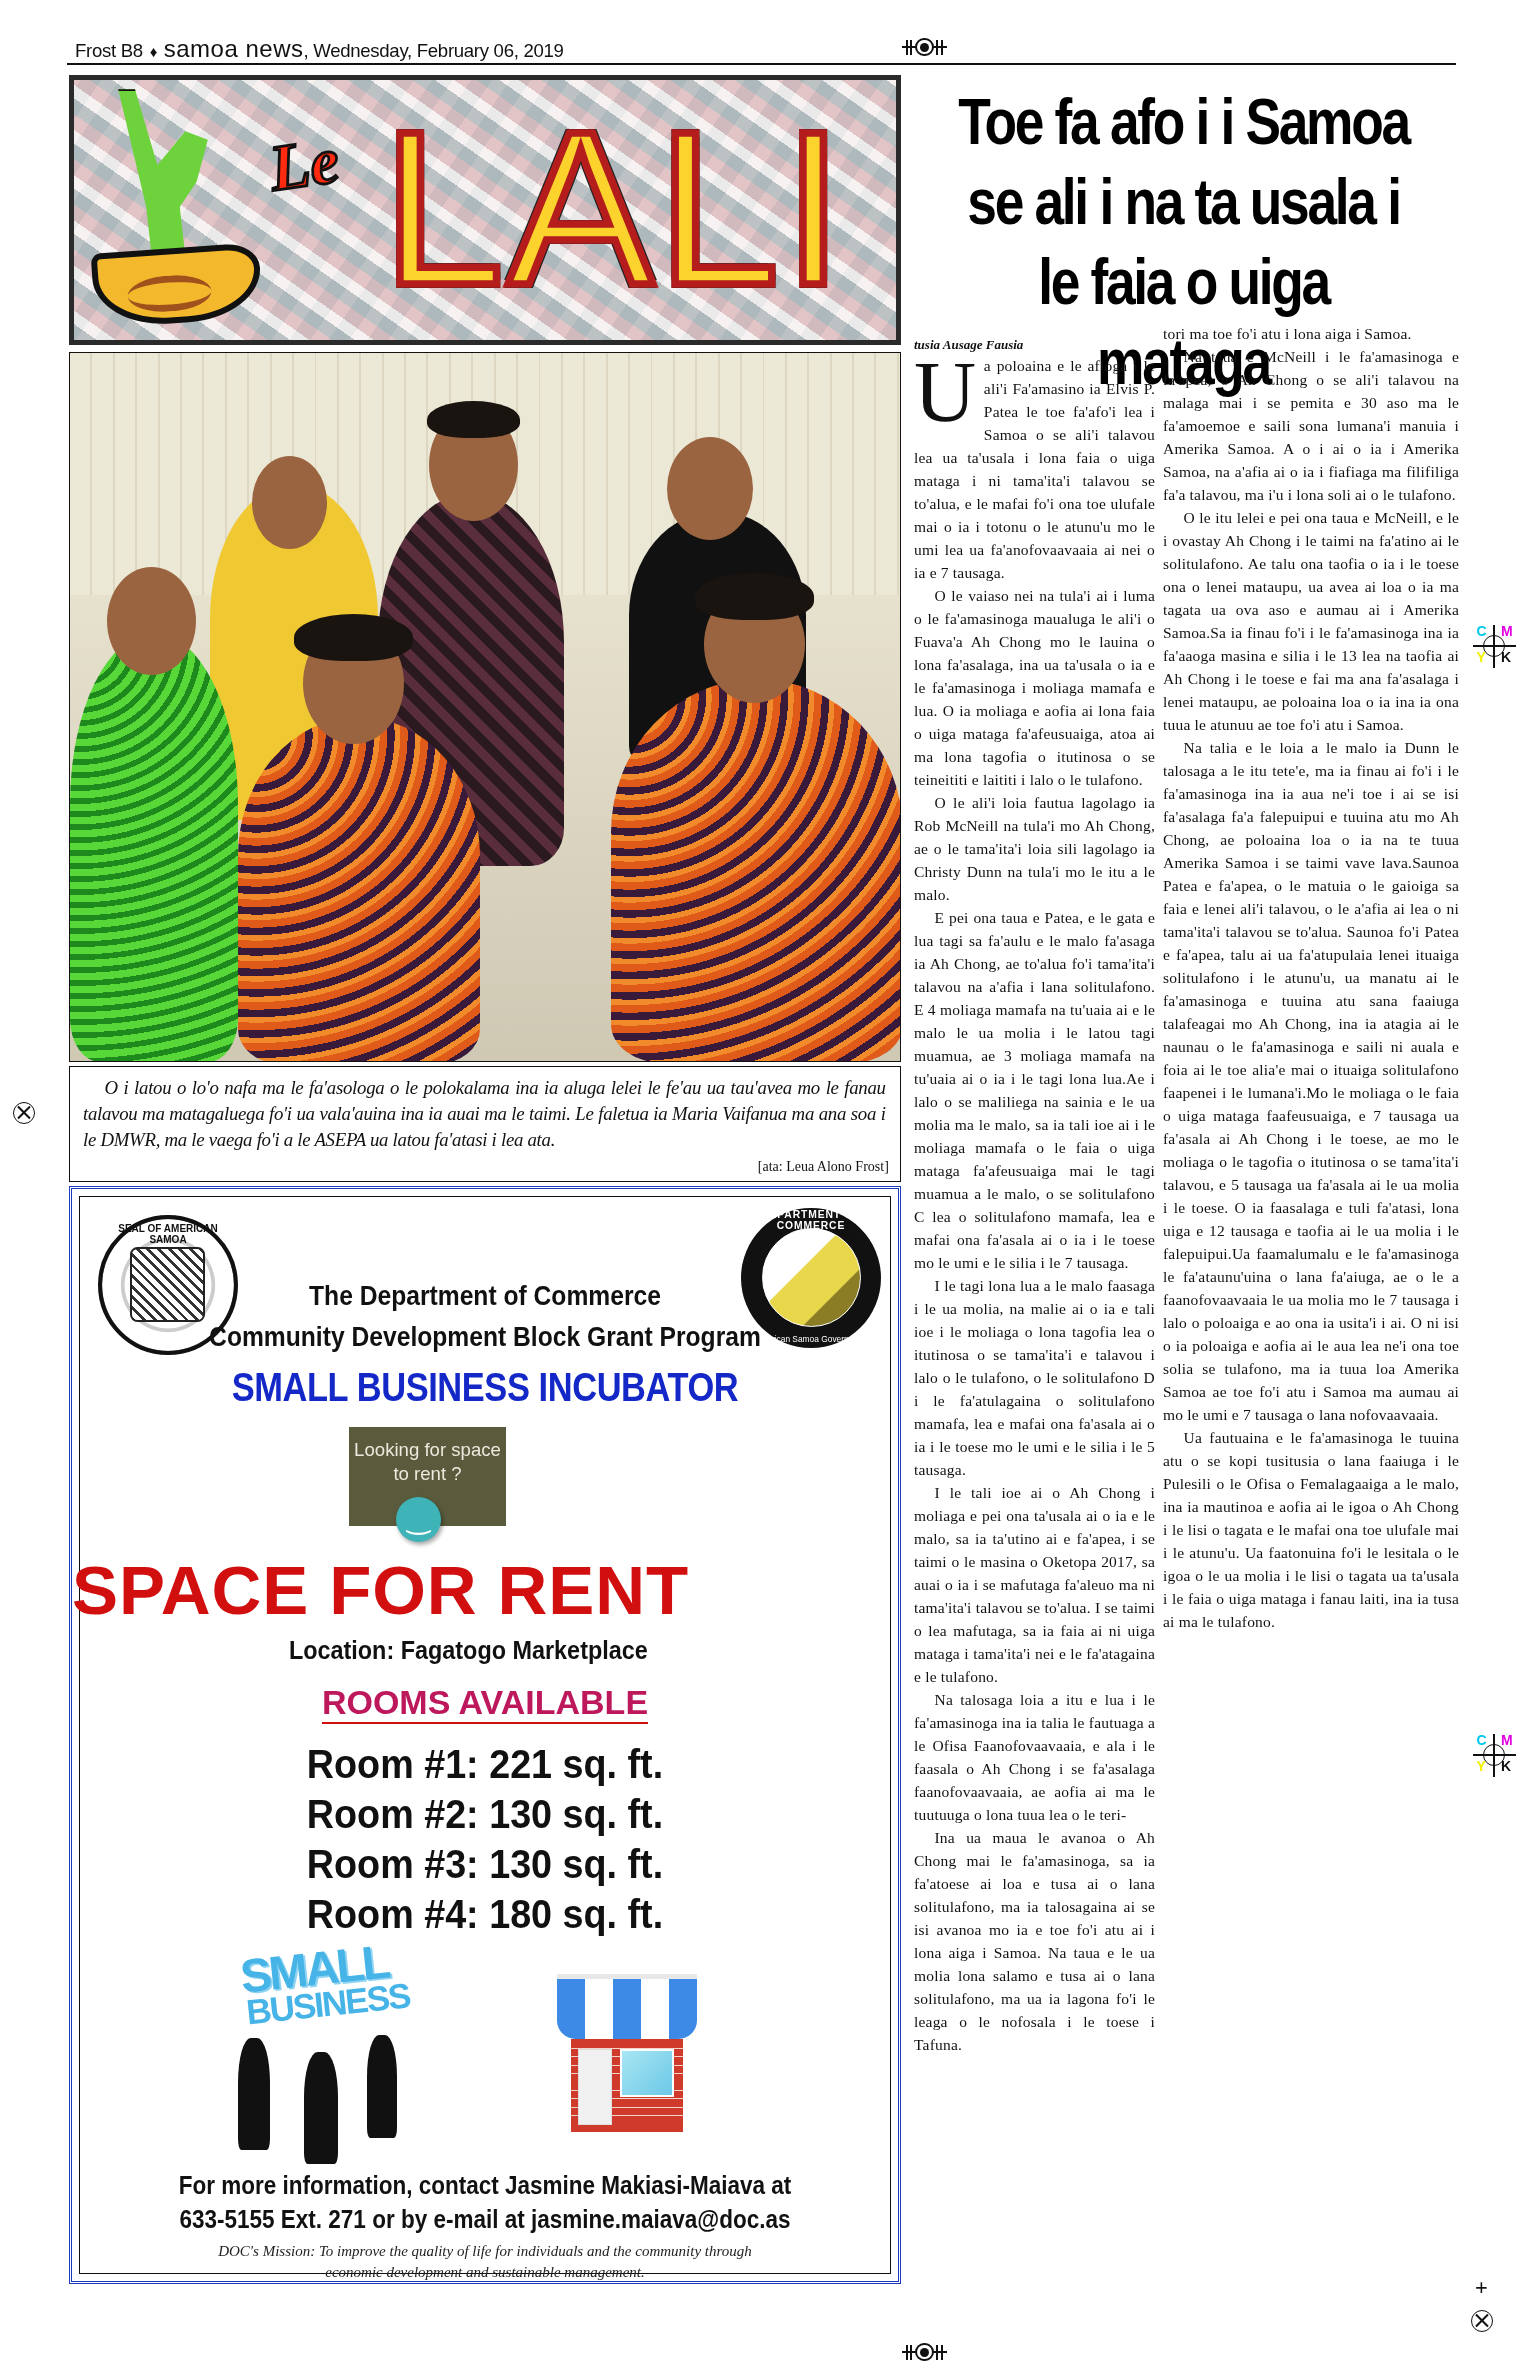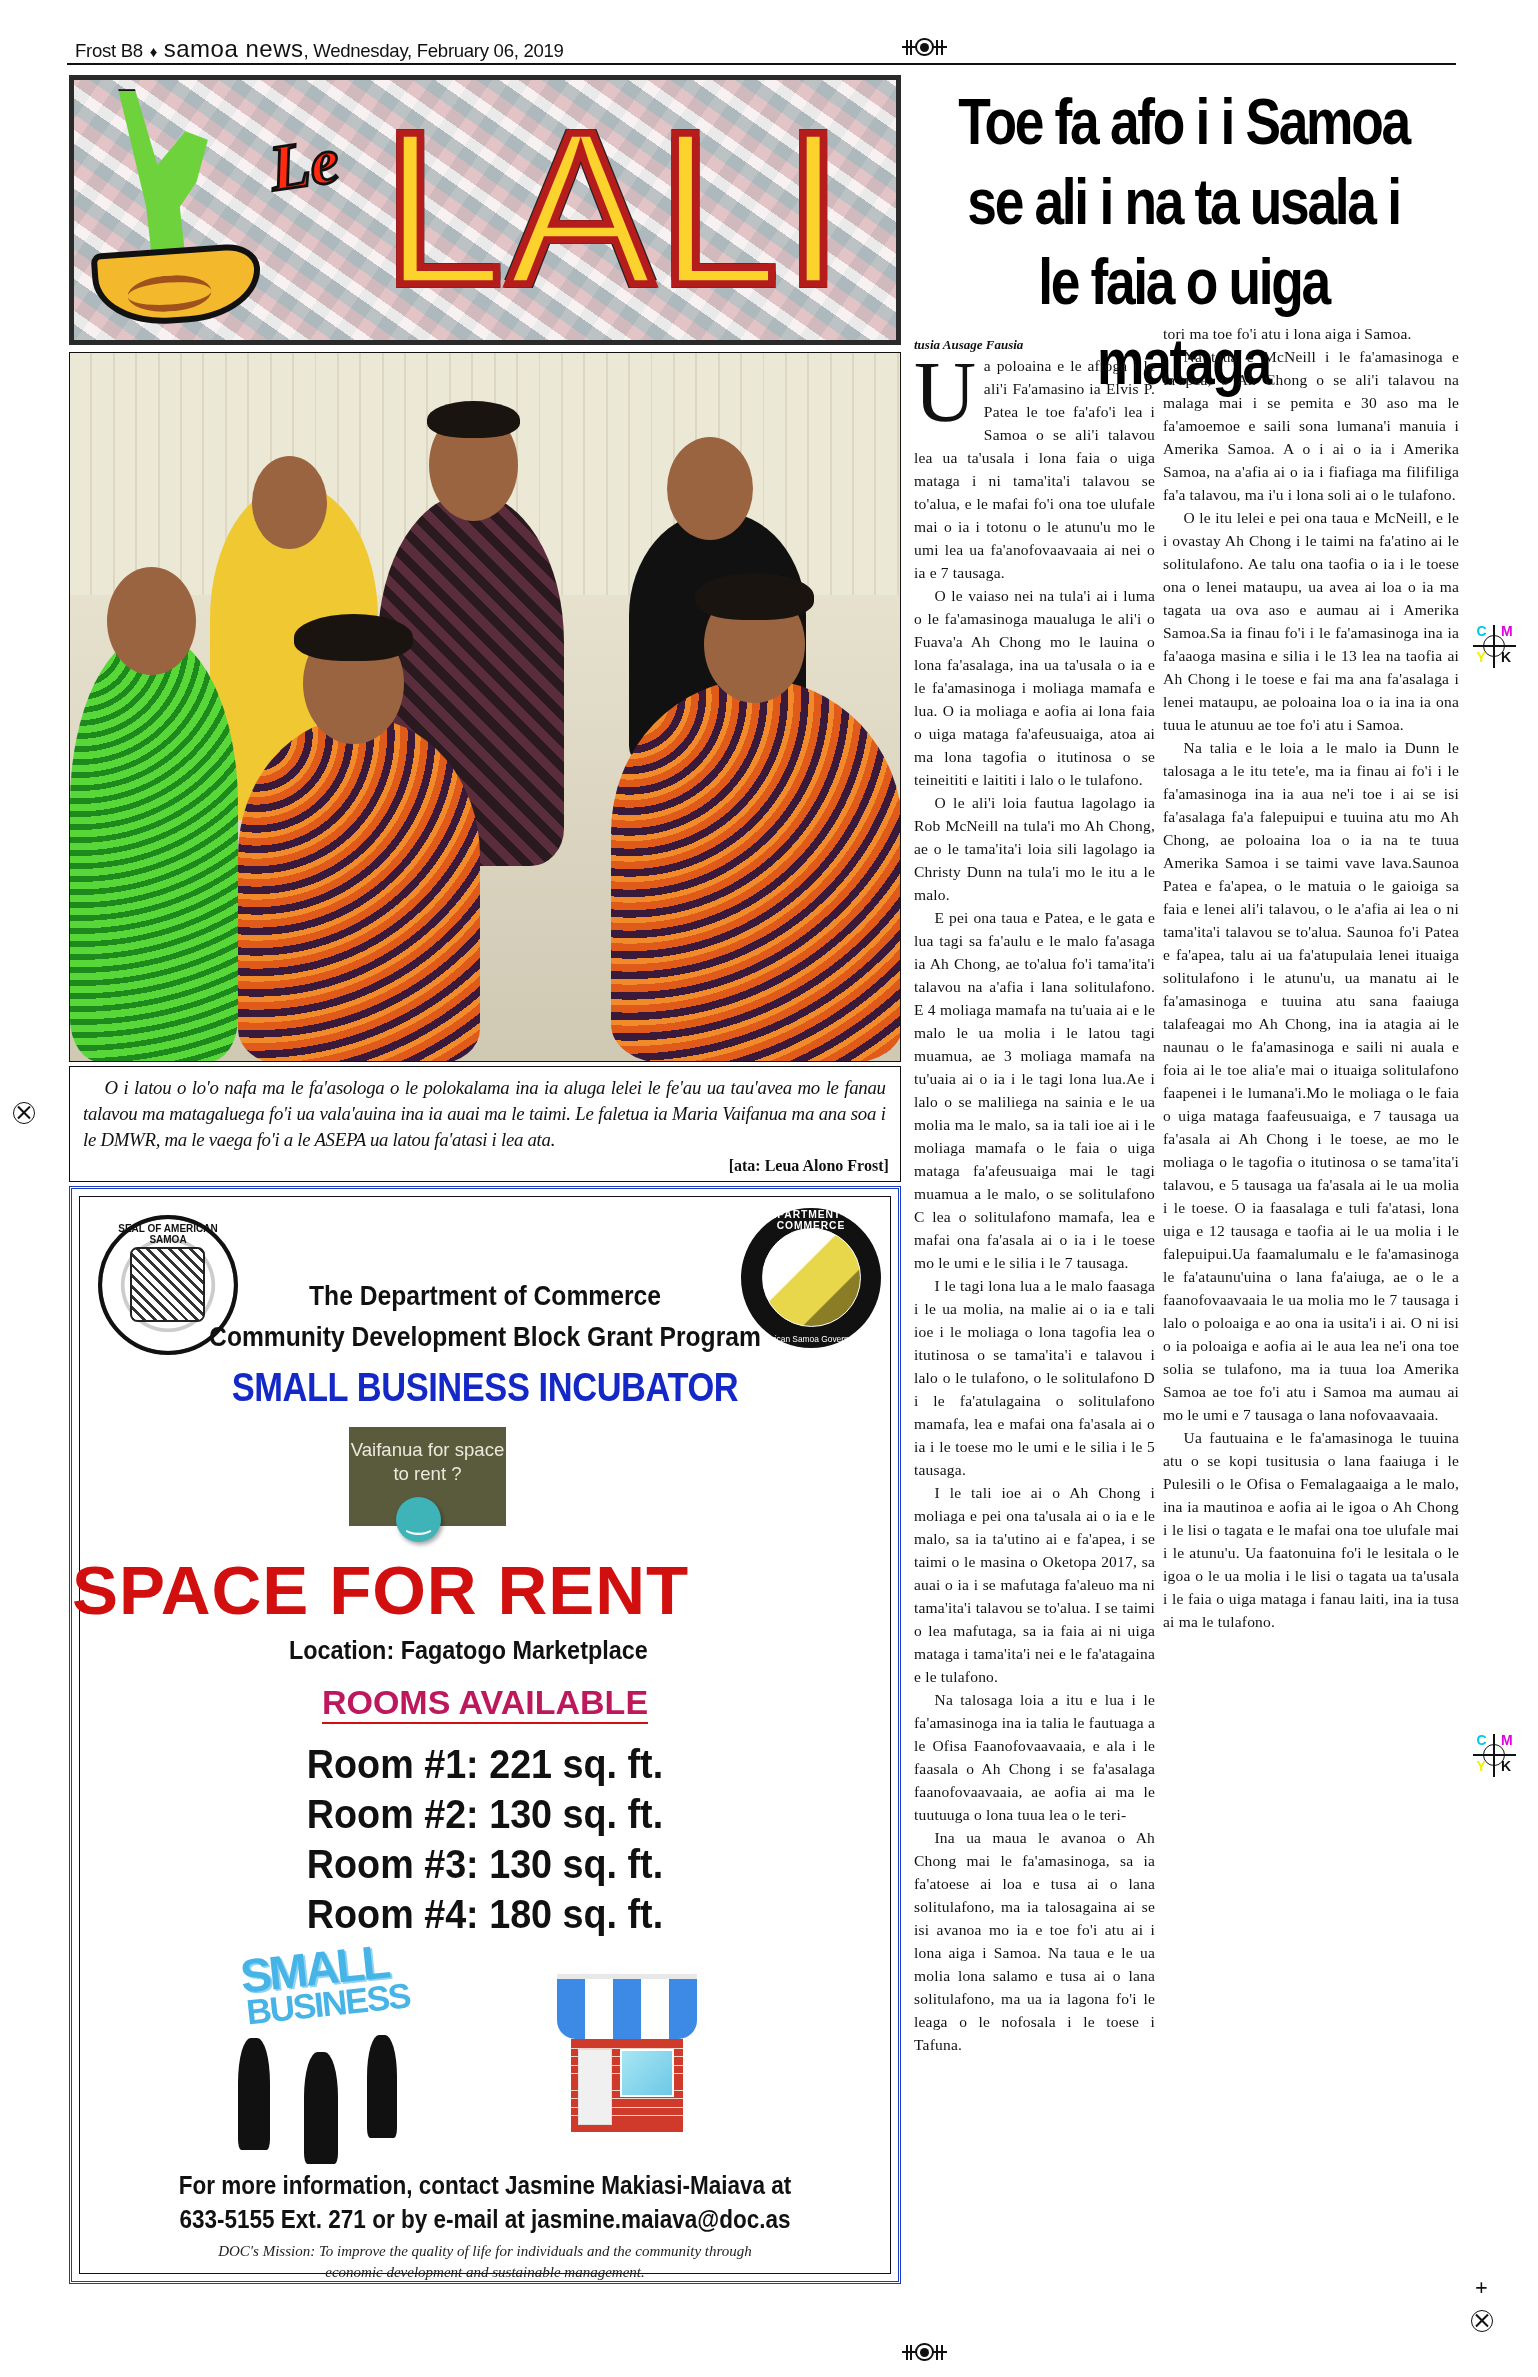--- a/index.html
+++ b/index.html
@@ -51,21 +51,21 @@
   .photo { position: absolute; left: 69px; top: 352px; width: 832px; height: 710px; border: 1.9px solid #111; overflow: hidden;
     background: linear-gradient(180deg, #e2ddc7 0%, #e8e3cf 30%, #cfc8b3 100%); }
   .photo .blinds { position: absolute; left: 0; top: 0; width: 100%; height: 242px; background: repeating-linear-gradient(90deg, #ece8d6 0 20.5px, #ddd7c2 20.5px 22.4px); }
   .person { position: absolute; border-radius: 50% 50% 18% 18% / 40% 40% 10% 10%; }
   .head { position: absolute; border-radius: 50%; background: #9a6440; }
   .hair { position: absolute; border-radius: 50% 50% 40% 40%; background: #1a1410; }
 
   
   .caption { position: absolute; left: 69px; top: 1066px; width: 832px; height: 116px; border: 1.9px solid #111; padding: 7.5px 13px 3.7px 13px; }
   .caption p { font-style: italic; font-size: 19.6px; line-height: 26px; text-indent: 22.4px; letter-spacing: -0.3px; text-align: justify; transform: scaleX(0.96); transform-origin: left top; width: 104%; }
-  .caption .credit { position: absolute; right: 11.2px; bottom: 5.6px; font-size: 16px; font-weight: bold; }
+  .caption .credit { position: absolute; right: 11.2px; bottom: 5.6px; font-size: 14px; font-weight: normal; }
 
   
   .ad { position: absolute; left: 69px; top: 1186px; width: 832px; height: 1098px; border: 3.7px double #1a3bc0; outline: 1.9px solid #111; outline-offset: -11.2px; }
   .ad .inner { position: absolute; left: 0; top: 0; right: 0; bottom: 0; }
   .seal-left { position: absolute; left: 26px; top: 26px; width: 140px; height: 140px; border: 4.7px solid #111; border-radius: 50%; background: radial-gradient(circle, #fff 0 46%, #ccc 47% 50%, #fff 51% 70%, #444 71% 73%, #fff 74%); }
   .seal-left .inner-seal { position: absolute; left: 28px; top: 28px; width: 75px; height: 75px; border: 2.8px solid #222; border-radius: 7.5px; background: repeating-linear-gradient(45deg, #333 0 2.8px, #fff 2.8px 7.5px); }
   .seal-left .txt { position: absolute; left: 0; top: 3.7px; width: 100%; text-align: center; font-family: "Liberation Sans", sans-serif; font-size: 10px; font-weight: bold; }
   .seal-right { position: absolute; right: 17px; top: 18.6px; width: 140px; height: 140px; border-radius: 50%; background: #111; }
   .seal-right .face { position: absolute; left: 20.5px; top: 20.5px; width: 99px; height: 99px; border-radius: 50%; background: linear-gradient(135deg, #ffffff 0 40%, #e8d74b 41% 70%, #8a7d25 71%); border: 1.9px solid #fff; }
   .seal-right .lbl { position: absolute; left: 0; top: 1.9px; width: 100%; text-align: center; font-family: "Liberation Sans", sans-serif; color: #fff; font-size: 10.3px; font-weight: bold; letter-spacing: 0.9px; }
@@ -196,21 +196,21 @@
     </div>
     <div class="seal-right">
       <div class="lbl">DEPARTMENT OF COMMERCE</div>
       <div class="face"></div>
       <div class="lbl2">American Samoa Government</div>
     </div>
     <div class="ad-h1">The Department of Commerce</div>
     <div class="ad-h2">Community Development Block Grant Program</div>
     <div class="ad-h3">SMALL BUSINESS INCUBATOR</div>
     <div class="promo">
-      <div>Vaifanua for space</div>
+      <div>Looking for space</div>
       <div>to rent ?</div>
     </div>
     <div class="smiley">‿</div>
     <div class="ad-rent">SPACE FOR RENT</div>
     <div class="ad-loc">Location: Fagatogo Marketplace</div>
     <div class="ad-rooms-h"><span>ROOMS AVAILABLE</span></div>
     <div class="rooms">
       <div class="room">Room #1: 221 sq. ft.</div>
       <div class="room">Room #2: 130 sq. ft.</div>
       <div class="room">Room #3: 130 sq. ft.</div>

